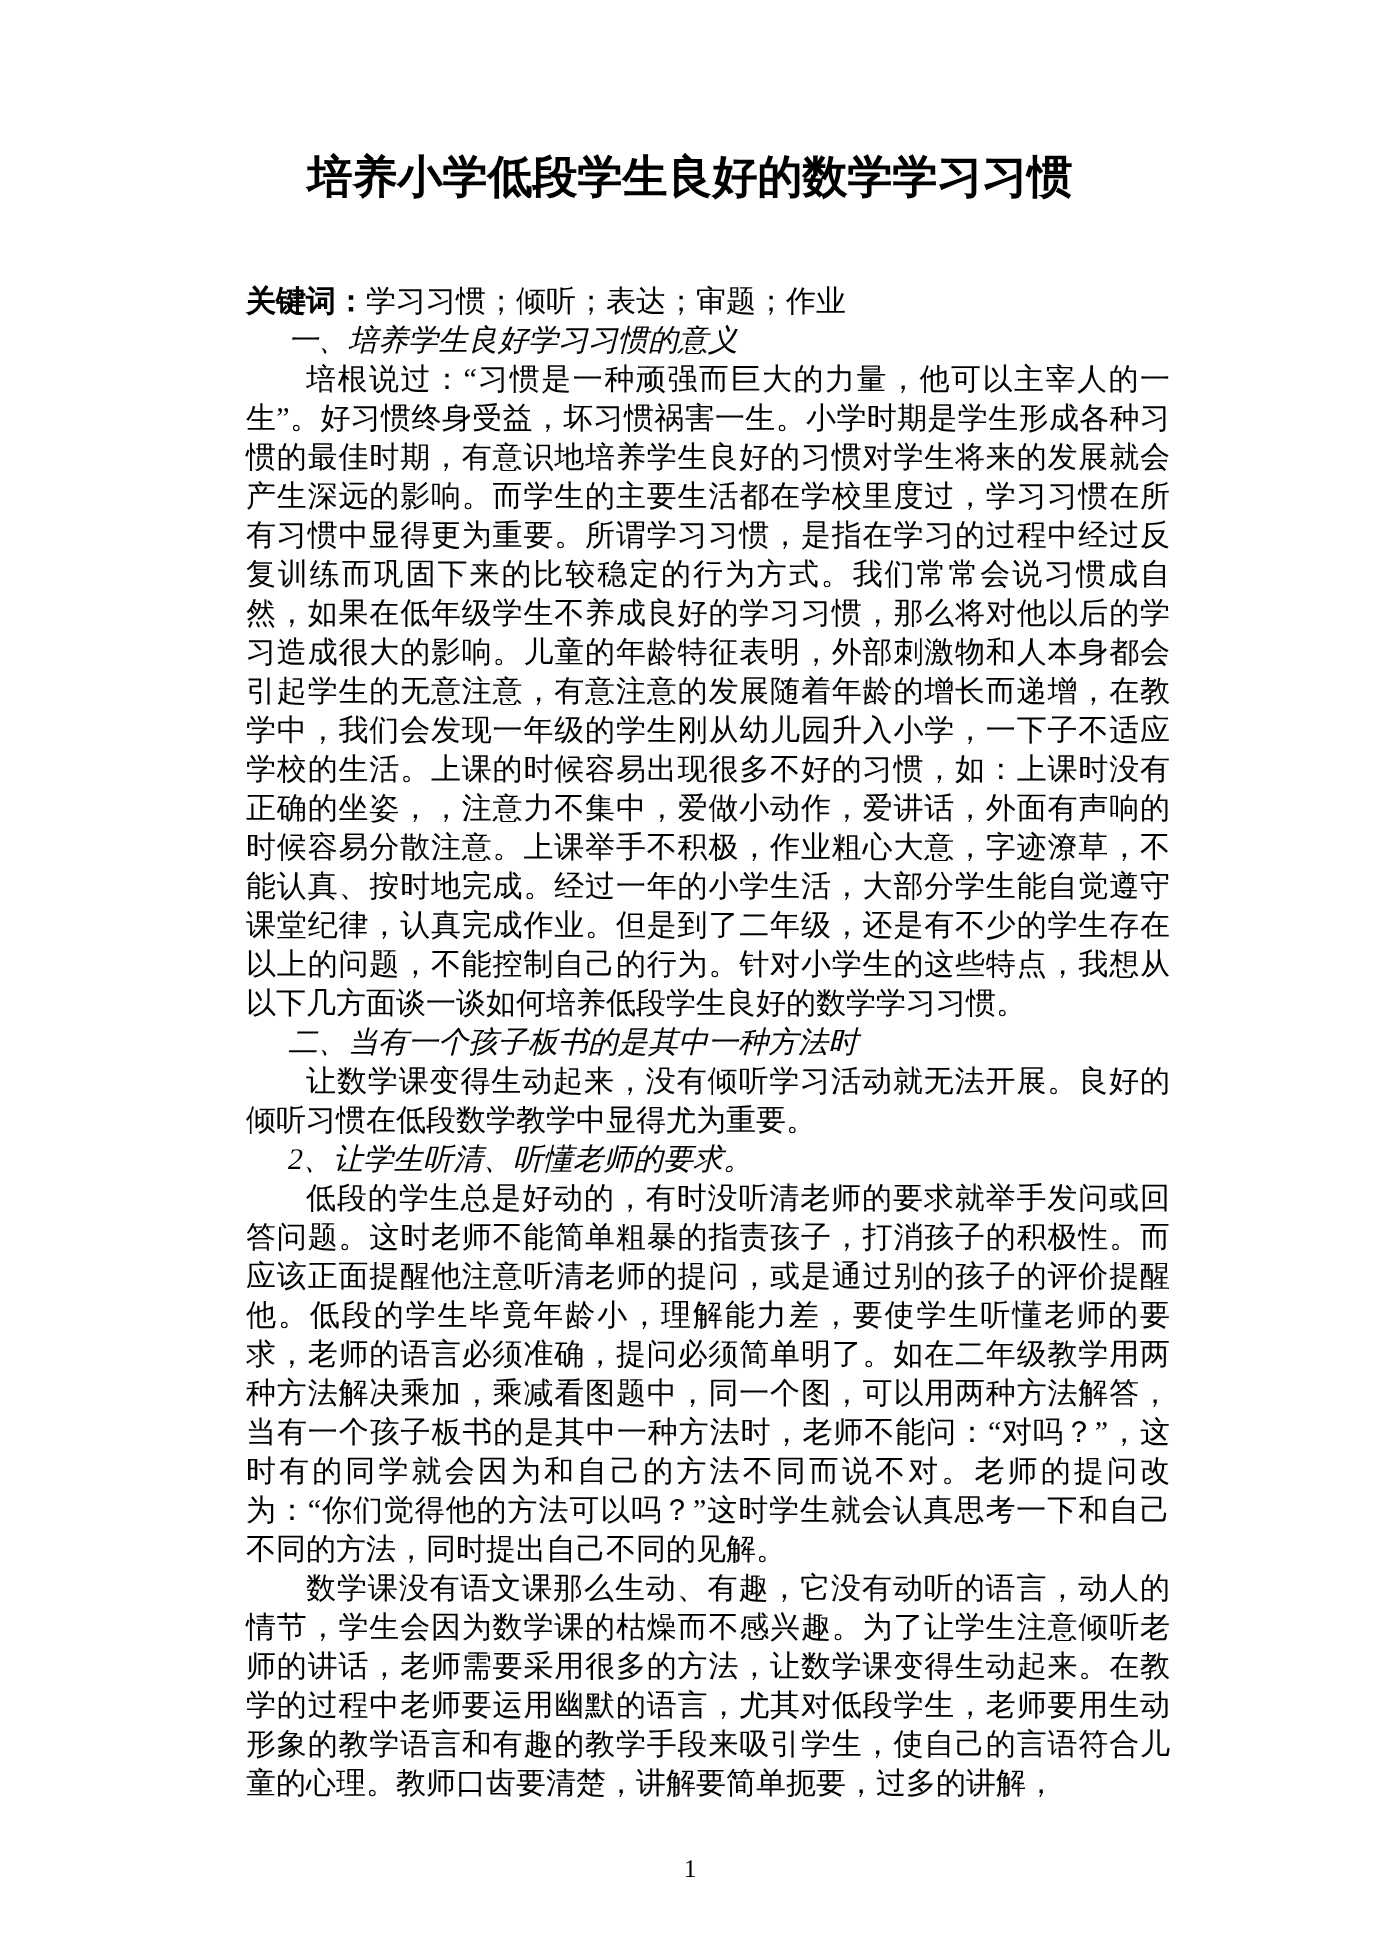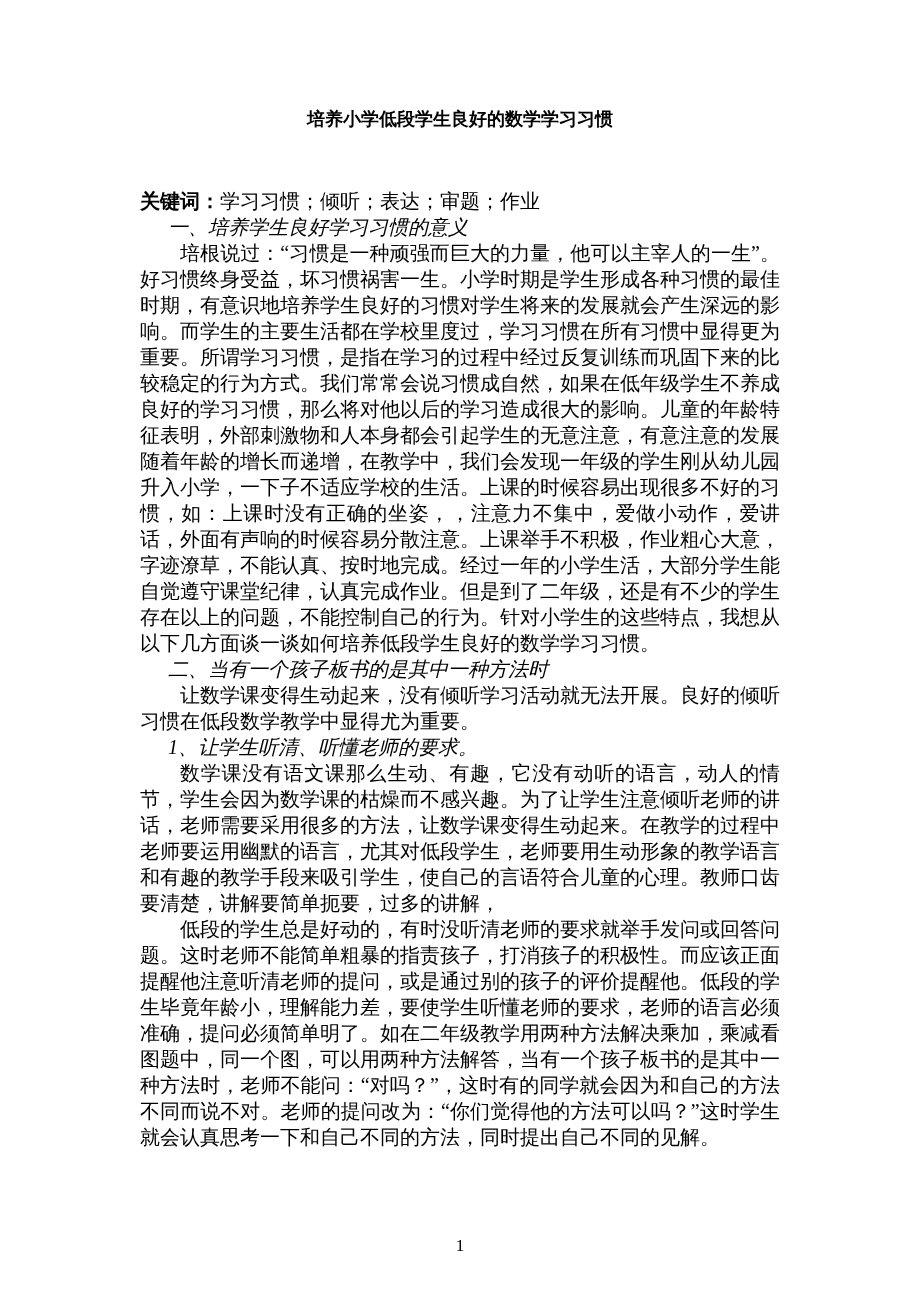--- a/index.html
+++ b/index.html
@@ -14,29 +14,30 @@
     background: #ffffff;
     position: relative;
     box-sizing: border-box;
     padding: 104px 140px 0 140px;
     font-family: "Liberation Serif", serif;
     color: #000000;
     overflow: hidden;
   }
   .doc-title {
     text-align: center;
-    font-size: 18px;
+    font-size: 30px;
     font-weight: bold;
     line-height: 30px;
     margin: 0 0 54px 0;
   }
   .body-text {
     font-size: 20px;
     line-height: 26px;
     text-align: justify;
+    margin-left: 24px;
   }
   .bold { font-weight: bold; }
   .kv-line { margin: 0 0 5px 0; }
   .plain { margin: 0; }
   .para {
     text-indent: 2em;
     margin: 0;
   }
   .heading {
     text-indent: 1.4em;
@@ -66,23 +67,23 @@
 
     <p class="heading">一、培养学生良好学习习惯的意义</p>
 
     <p class="para">培根说过：“习惯是一种顽强而巨大的力量，他可以主宰人的一生”。好习惯终身受益，坏习惯祸害一生。小学时期是学生形成各种习惯的最佳时期，有意识地培养学生良好的习惯对学生将来的发展就会产生深远的影响。而学生的主要生活都在学校里度过，学习习惯在所有习惯中显得更为重要。所谓学习习惯，是指在学习的过程中经过反复训练而巩固下来的比较稳定的行为方式。我们常常会说习惯成自然，如果在低年级学生不养成良好的学习习惯，那么将对他以后的学习造成很大的影响。儿童的年龄特征表明，外部刺激物和人本身都会引起学生的无意注意，有意注意的发展随着年龄的增长而递增，在教学中，我们会发现一年级的学生刚从幼儿园升入小学，一下子不适应学校的生活。上课的时候容易出现很多不好的习惯，如：上课时没有正确的坐姿，，注意力不集中，爱做小动作，爱讲话，外面有声响的时候容易分散注意。上课举手不积极，作业粗心大意，字迹潦草，不能认真、按时地完成。经过一年的小学生活，大部分学生能自觉遵守课堂纪律，认真完成作业。但是到了二年级，还是有不少的学生存在以上的问题，不能控制自己的行为。针对小学生的这些特点，我想从以下几方面谈一谈如何培养低段学生良好的数学学习习惯。</p>
 
     <p class="heading">二、当有一个孩子板书的是其中一种方法时</p>
 
 
     <p class="para">让数学课变得生动起来，没有倾听学习活动就无法开展。良好的倾听习惯在低段数学教学中显得尤为重要。</p>
 
-    <p class="heading">1、让学生听清、听懂老师的要求。</p>
+    <p class="heading">2、让学生听清、听懂老师的要求。</p>
+
+    <p class="para">低段的学生总是好动的，有时没听清老师的要求就举手发问或回答问题。这时老师不能简单粗暴的指责孩子，打消孩子的积极性。而应该正面提醒他注意听清老师的提问，或是通过别的孩子的评价提醒他。低段的学生毕竟年龄小，理解能力差，要使学生听懂老师的要求，老师的语言必须准确，提问必须简单明了。如在二年级教学用两种方法解决乘加，乘减看图题中，同一个图，可以用两种方法解答，当有一个孩子板书的是其中一种方法时，老师不能问：“对吗？”，这时有的同学就会因为和自己的方法不同而说不对。老师的提问改为：“你们觉得他的方法可以吗？”这时学生就会认真思考一下和自己不同的方法，同时提出自己不同的见解。</p>
 
     <p class="para">数学课没有语文课那么生动、有趣，它没有动听的语言，动人的情节，学生会因为数学课的枯燥而不感兴趣。为了让学生注意倾听老师的讲话，老师需要采用很多的方法，让数学课变得生动起来。在教学的过程中老师要运用幽默的语言，尤其对低段学生，老师要用生动形象的教学语言和有趣的教学手段来吸引学生，使自己的言语符合儿童的心理。教师口齿要清楚，讲解要简单扼要，过多的讲解，</p>
-
-    <p class="para">低段的学生总是好动的，有时没听清老师的要求就举手发问或回答问题。这时老师不能简单粗暴的指责孩子，打消孩子的积极性。而应该正面提醒他注意听清老师的提问，或是通过别的孩子的评价提醒他。低段的学生毕竟年龄小，理解能力差，要使学生听懂老师的要求，老师的语言必须准确，提问必须简单明了。如在二年级教学用两种方法解决乘加，乘减看图题中，同一个图，可以用两种方法解答，当有一个孩子板书的是其中一种方法时，老师不能问：“对吗？”，这时有的同学就会因为和自己的方法不同而说不对。老师的提问改为：“你们觉得他的方法可以吗？”这时学生就会认真思考一下和自己不同的方法，同时提出自己不同的见解。</p>
 
   </div>
 
   <div class="page-number">1</div>
 
 </div>
 
 </body></html>

